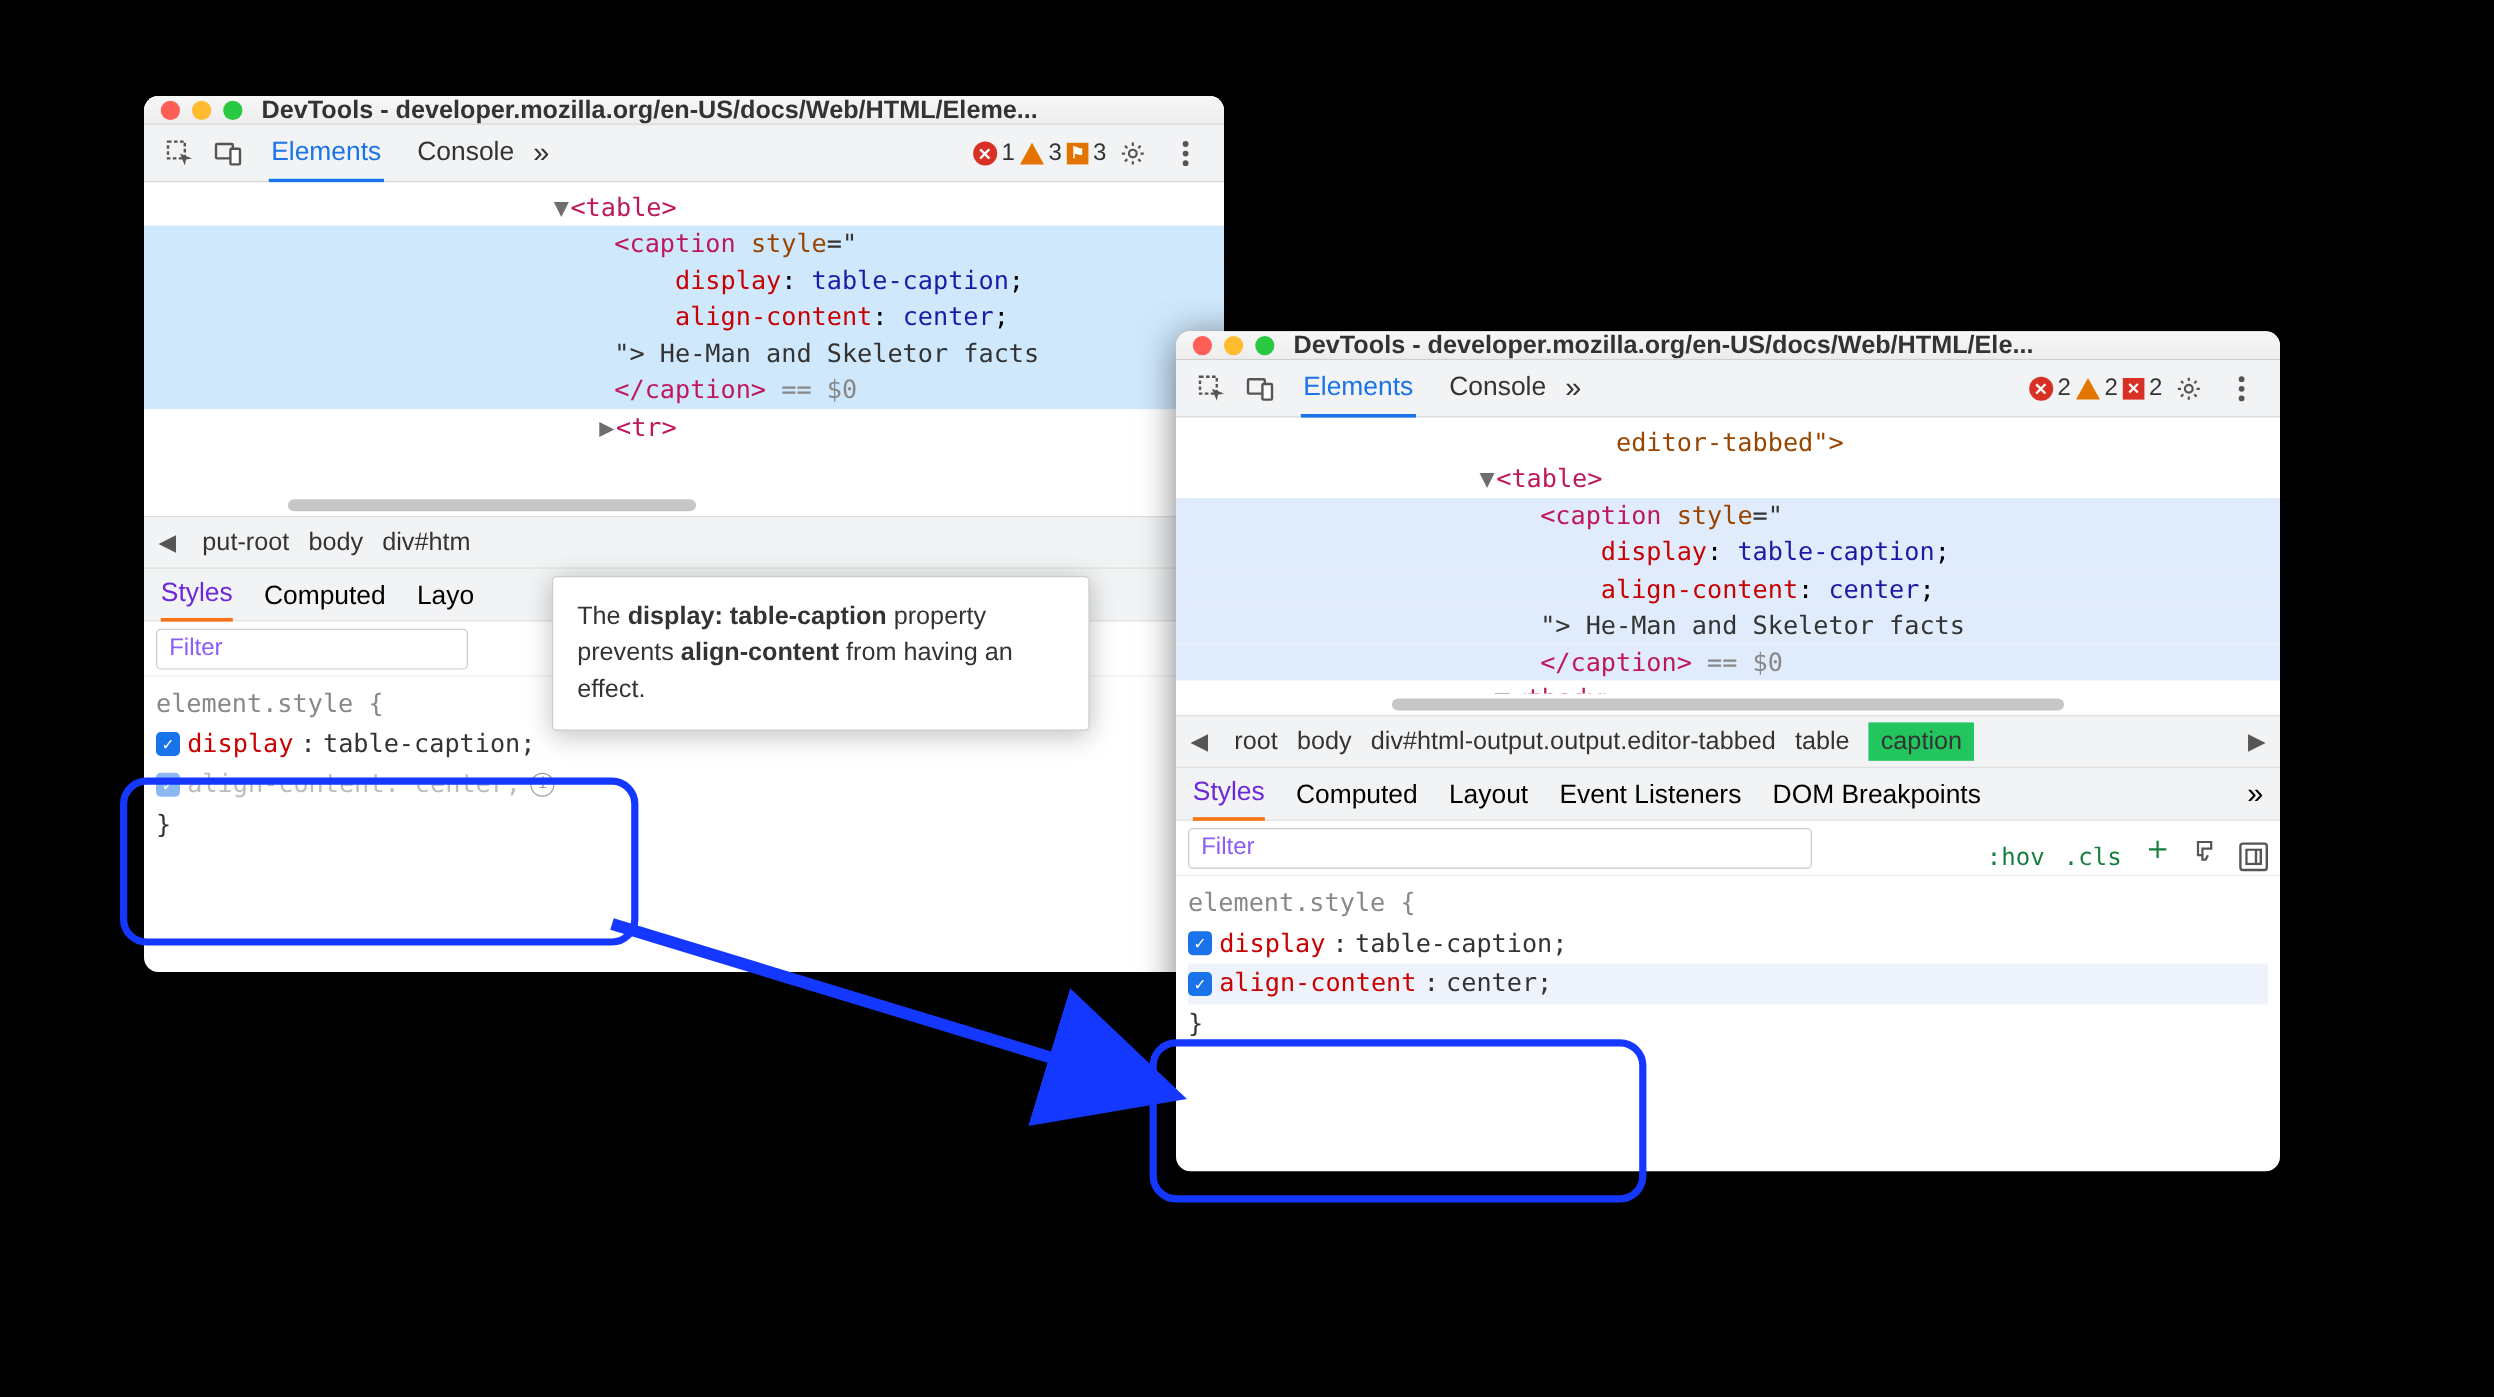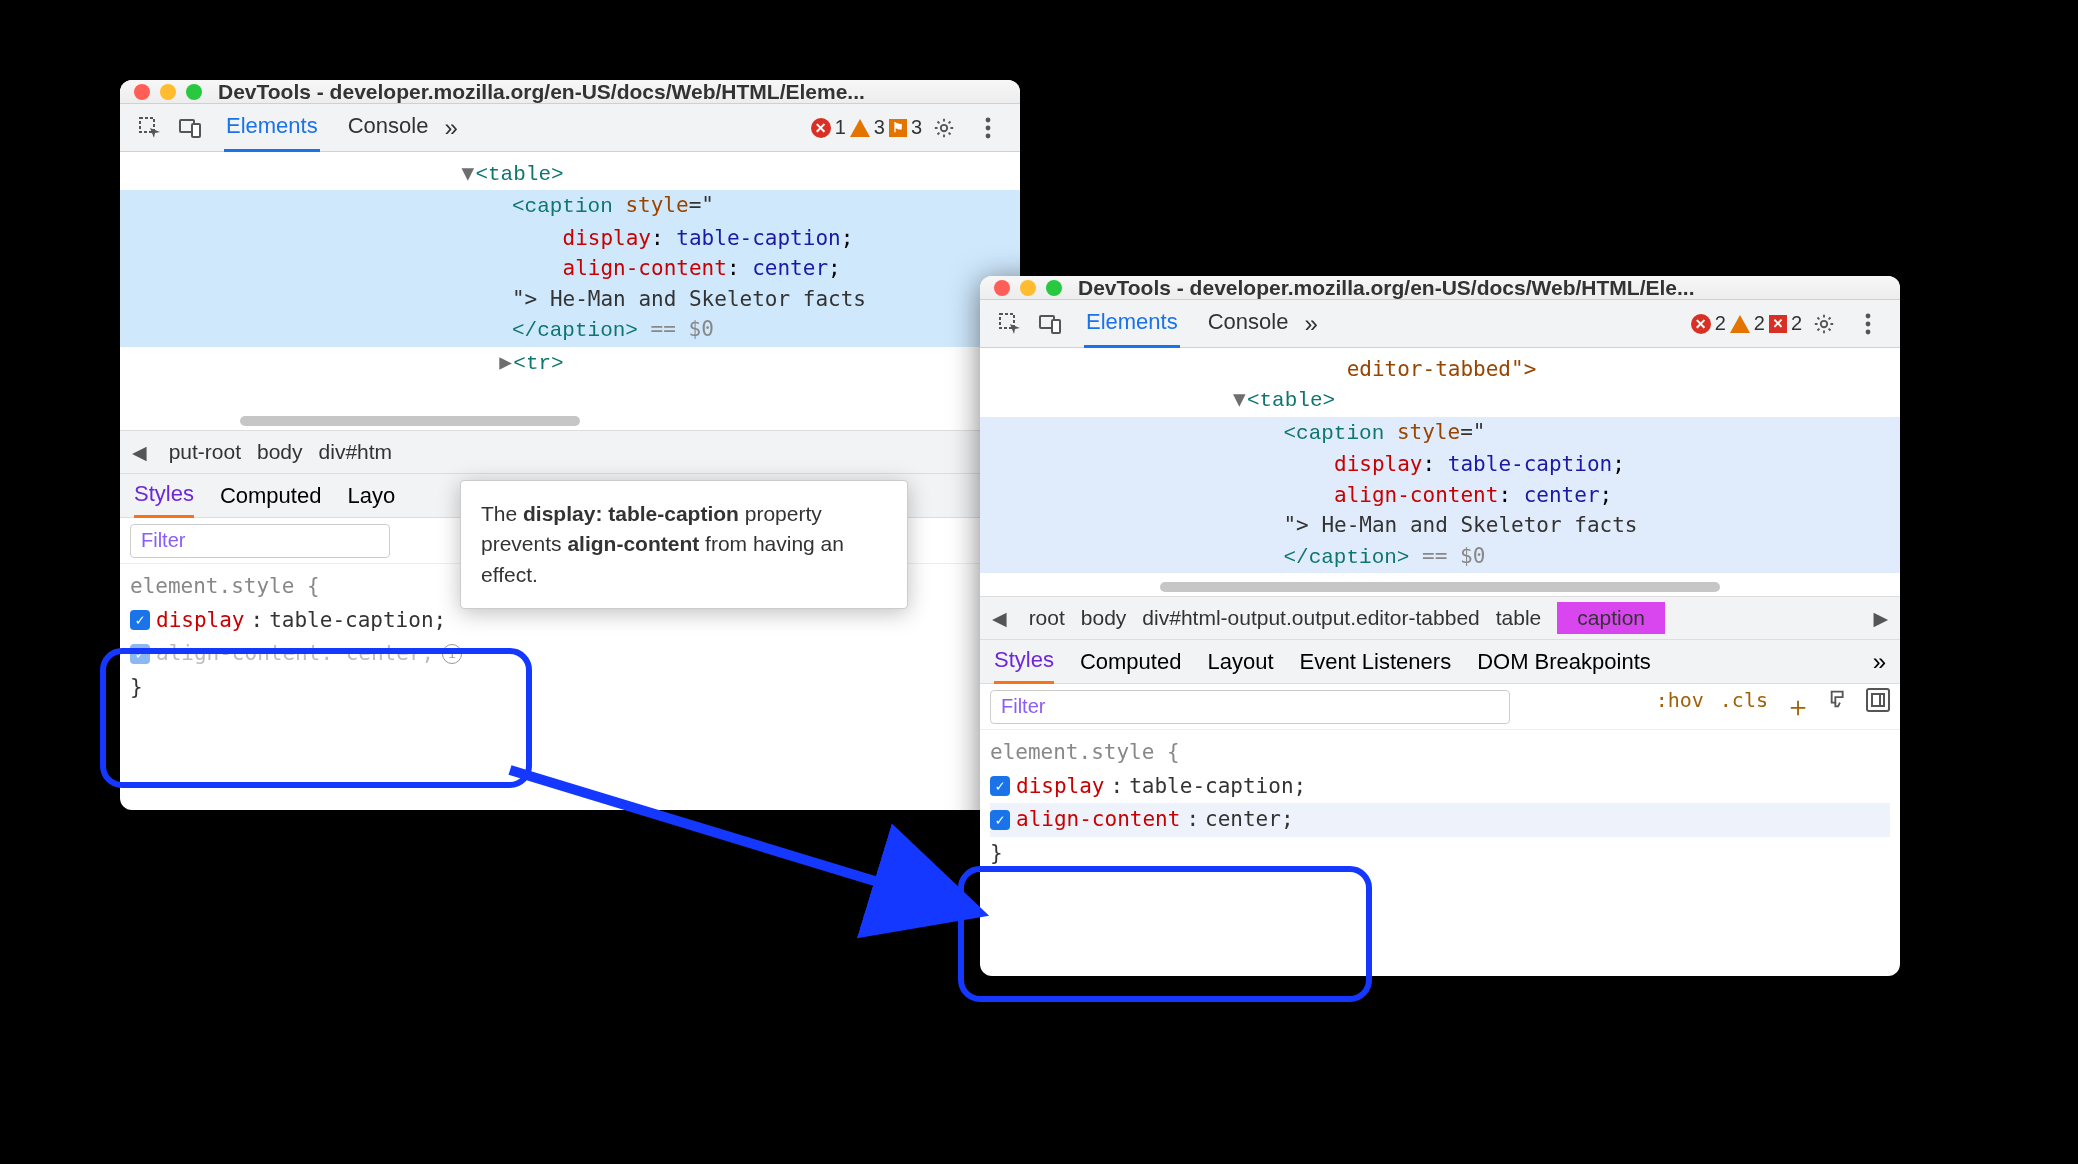--- a/index.html
+++ b/index.html
@@ -54,53 +54,53 @@
   .icon-sq.red { background:#d93025; }
   .gear,.kebab { margin: 0 8px; }
 
   .dompanel {
     font-family: Menlo, Consolas, monospace;
     font-size: 21px; line-height: 1.45;
     padding: 6px 0; background: #fff;
     overflow: hidden;
   }
   .domline { white-space: pre; }
-  .tagcolor { color: #0f766e; font-family: Liberation Mono, monospace; }
+  .tagcolor { color: #be185d; }
   .attrname { color: #994500; }
   .attrval, .cssval { color: #1a1aa6; }
   .cssprop { color: #c80000; }
   .textnode { color: #333; }
   .gray { color: #888; }
   .tri { color: #6e6e6e; display:inline-block; width:14px; }
   .hl { background: #cfe8fc; }
   .sel2 { background:#e0ecfb; }
   .domclip { height: 260px; position: relative; }
 
   .hscroll { height: 18px; display:flex;align-items:center;justify-content:center;color:#bbb;background:#fff; }
   .hscroll .bar { height:10px; background:#c6c6c6; border-radius:6px; }
 
   .crumbs {
     display:flex; align-items:center; height:44px; border-top:1px solid #ddd;border-bottom:1px solid #ddd;
     font-size: 21px; padding: 0 6px; background:#f1f3f4; gap: 16px;
     overflow:hidden; white-space:nowrap;
   }
   .crumbs .arrow { color:#555; font-size:19px; padding: 4px 6px; }
   .crumb { color: #333; }
-  .crumb.sel { background:#d946ef; padding:4px 20px; border-radius:0; }
+  .crumb.sel { background:#22c55e; padding:4px 10px; border-radius:0; }
 
   .subtabs { display:flex;gap:26px;height:44px;align-items:center;border-bottom:1px solid #ddd;padding:0 14px;font-size:22px;background:#f1f3f4; }
   .subtabs .tab2 { padding: 8px 0; }
   .subtabs .tab2.active { color:#6d28d9;border-bottom:3px solid #f97316; }
   .subtabs .more { margin-left:auto; font-size:24px; }
 
   .filterrow { display:flex;align-items:center;gap:10px;height:46px;padding:6px 10px;border-bottom:1px solid #eee;background:#fff; }
   .filterbox { border:1px solid #ccc; border-radius:4px; height:34px; padding:0 10px; color:#8b5cf6; font-size:20px; display:flex;align-items:center; flex:0 0 auto; }
   .win1 .filterbox { width: 260px; }
   .win2 .filterbox { width: 520px; }
-  .filter-right { display:flex;align-items:flex-start;gap:16px;font-size:20px;color:#a16207;margin-left:auto; }
+  .filter-right { display:flex;align-items:flex-end;gap:16px;font-size:20px;color:#15803d;margin-left:auto; }
   .mono { font-family: Menlo, Consolas, monospace; }
   .sqicon { width:24px;height:24px;border:2px solid #555;border-radius:3px;display:inline-flex;align-items:center;justify-content:center;font-size:15px; }
 
   .stylesbox { font-family: Menlo, Consolas, monospace; font-size:21px; padding:6px 10px; line-height:1.6; background:#fff; color:#333; }
   .ruleline { display:flex;align-items:center;gap:6px; }
   .chk { width:20px;height:20px;border-radius:4px;background:#1a73e8;display:inline-flex;align-items:center;justify-content:center;color:#fff;font-size:15px;font-weight:700; }
   .chk.faded { opacity:0.5; }
   .prop { color:#c80000; }
   .val { color:#333; }
   .inactive { color:#bcbcbc; }

